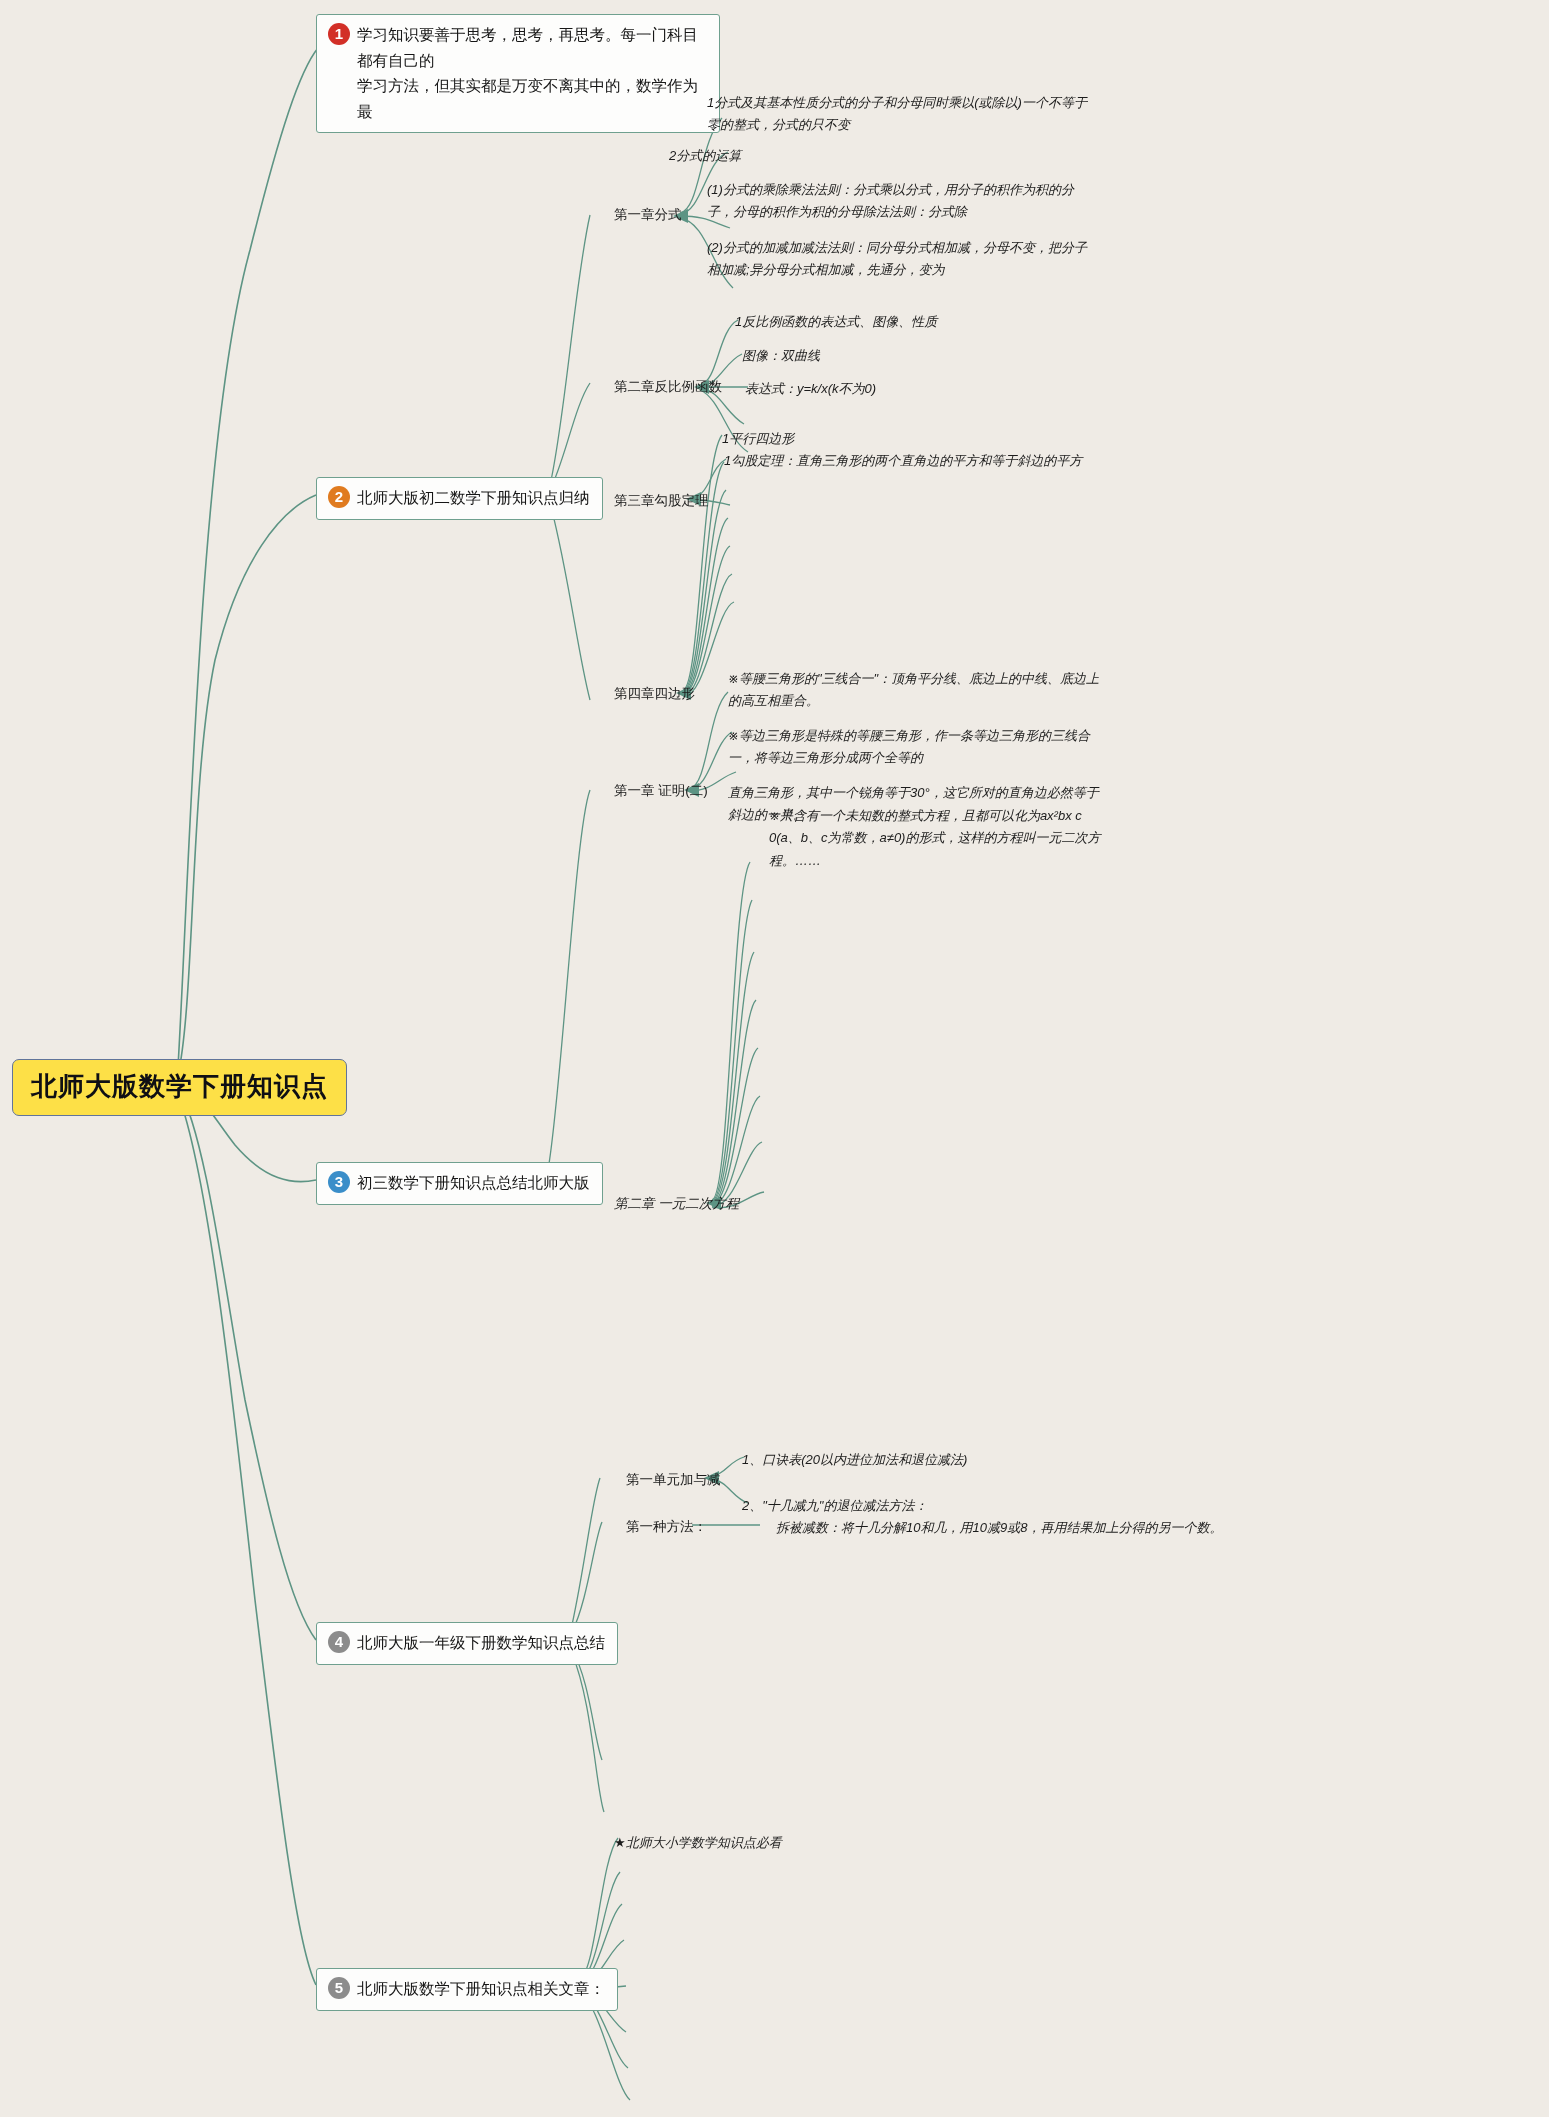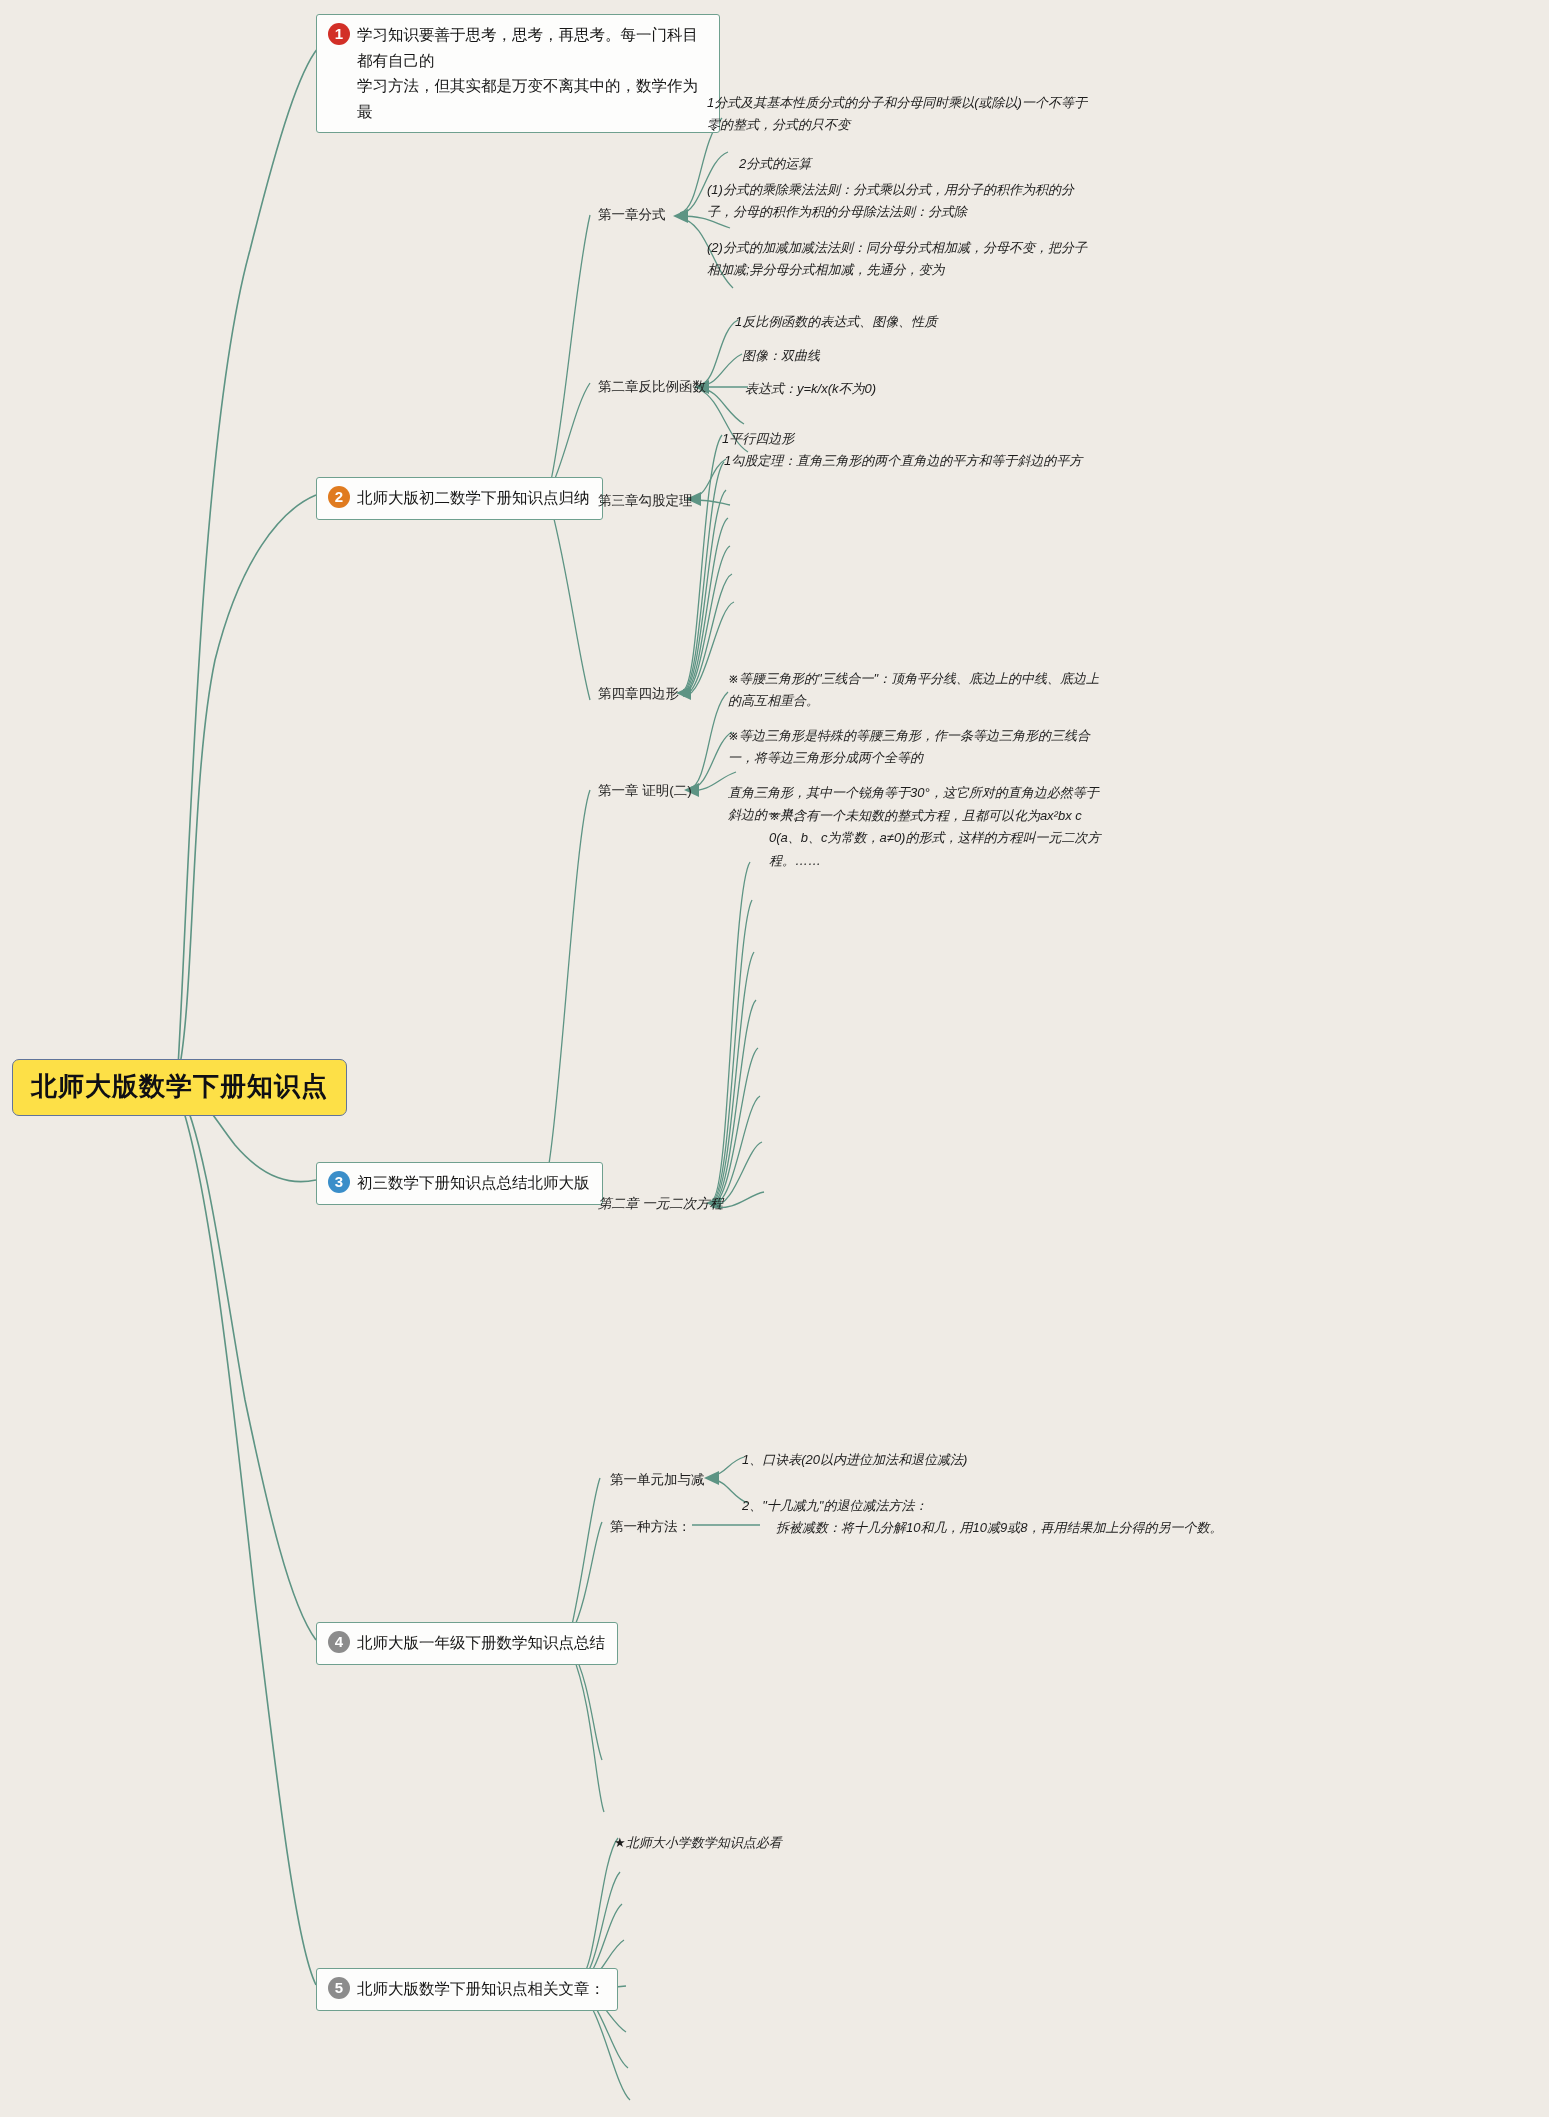--- a/index.html
+++ b/index.html
@@ -87,20 +87,21 @@
   }
   .box-node.single .box-text { white-space: nowrap; }
 
   
   .label {
     position: absolute;
     font-size: 13.5px;
     line-height: 1.62;
     color: #1c1c1c;
     white-space: nowrap;
+    margin-left: 16px;
   }
   .leaf {
     position: absolute;
     font-size: 13px;
     line-height: 1.72;
     color: #1c1c1c;
     font-style: italic;
   }
   .leaf.wrap { white-space: normal; }
   .leaf.nowrap { white-space: nowrap; }
@@ -244,21 +245,21 @@
   <div class="label" style="left:610px; top:1469px;">
     <span>第一单元加与减</span>
   </div>
   <div class="label" style="left:610px; top:1516px;">
     <span>第一种方法：</span>
   </div>
 
   <div class="leaf wrap" style="left:707px; top:92px; width:382px;">
     <span>1分式及其基本性质分式的分子和分母同时乘以(或除以)一个不等于零的整式，分式的只不变</span>
   </div>
-  <div class="leaf nowrap" style="left:739px; top:145px;margin-top:8px;">
+  <div class="leaf nowrap" style="left:669px; top:145px;">
     <span>2分式的运算</span>
   </div>
   <div class="leaf wrap" style="left:707px; top:179px; width:382px;">
     <span>(1)分式的乘除乘法法则：分式乘以分式，用分子的积作为积的分子，分母的积作为积的分母除法法则：分式除</span>
   </div>
   <div class="leaf wrap" style="left:707px; top:237px; width:382px;">
     <span>(2)分式的加减加减法法则：同分母分式相加减，分母不变，把分子相加减;异分母分式相加减，先通分，变为</span>
   </div>
 
   <div class="leaf nowrap" style="left:735px; top:311px;">

